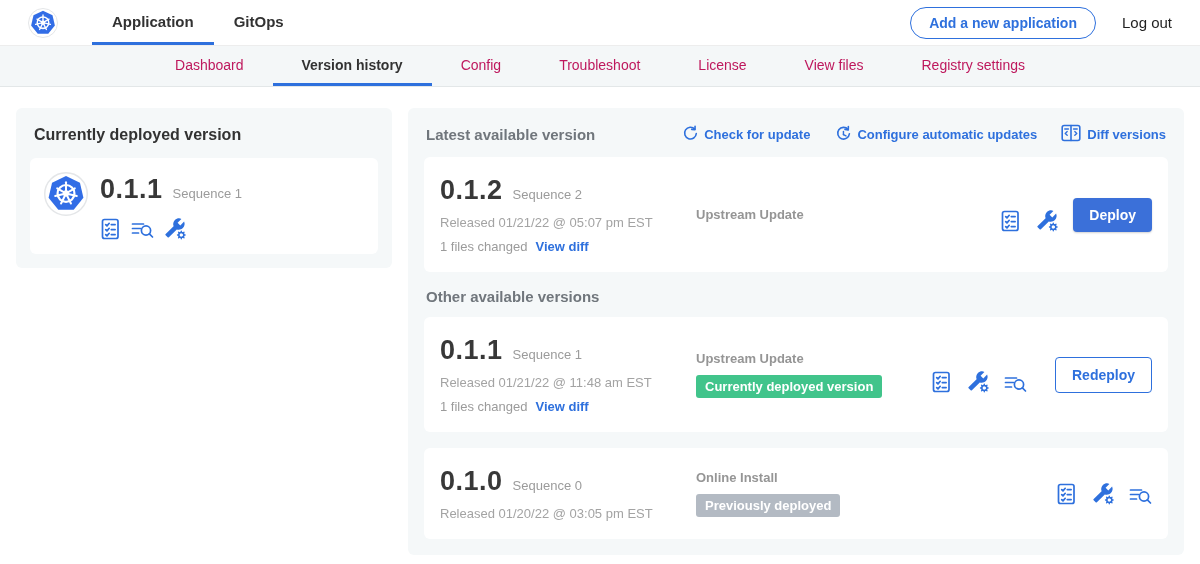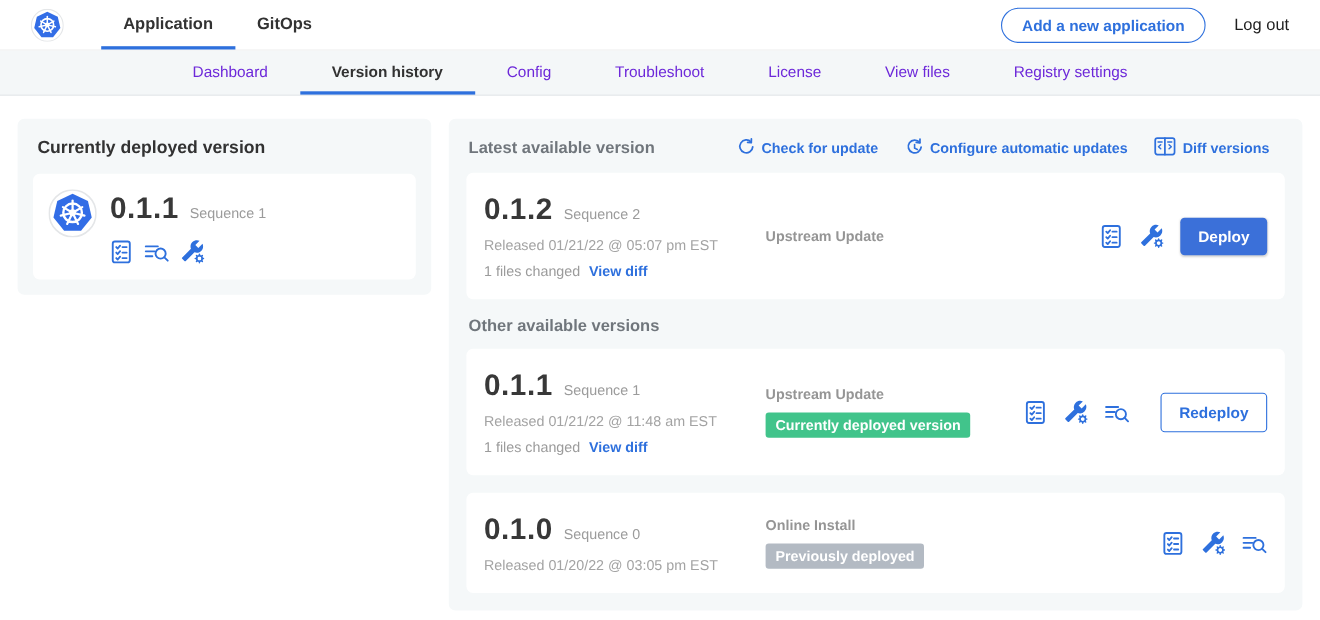--- a/index.html
+++ b/index.html
@@ -59,21 +59,21 @@
   .subnav {
     height: 41px;
     background: #f4f7f8;
     border-bottom: 1px solid #e3e7e8;
     display: flex;
     justify-content: center;
   }
   .sub-tab {
     display: flex; align-items: center;
     padding: 0 29px;
-    font-size: 14px; color: #6d28d9;
+    font-size: 14px; color: #be185d;
     border-bottom: 3px solid transparent;
     cursor: pointer;
   }
   .sub-tab.active { color: var(--dark); font-weight: 700; border-bottom-color: var(--accent); }
 
   
   .main { display: flex; align-items: flex-start; gap: 16px; padding: 21px 16px 0 16px; }
   .panel { background: var(--panel-bg); border-radius: 6px; }
 
   
@@ -87,21 +87,21 @@
   .deployed-info { padding-top: 2px; }
   .ver-row { display: flex; align-items: baseline; gap: 10px; }
   .ver-num { font-size: 27px; font-weight: 800; color: #383838; letter-spacing: 0.5px; }
   .seq { font-size: 13px; color: var(--gray); }
   .meta { font-size: 13px; color: #a3a3a3; margin-top: 9px; }
   .icon-row { display: flex; align-items: center; gap: 10px; margin-top: 12px; }
   .action-icon { cursor: pointer; display: inline-flex; }
 
   
   .available-panel { flex: 1; padding: 14px 16px 16px 16px; }
-  .avail-header { display: flex; align-items: center; justify-content: space-between; margin: 2px 14px 12px 2px; }
+  .avail-header { display: flex; align-items: center; justify-content: space-between; margin: 2px 2px 12px 2px; }
   .avail-title, .other-title { font-size: 15px; font-weight: 600; color: var(--headgray); }
   .avail-actions { display: flex; align-items: center; gap: 24px; }
   .avail-link {
     display: flex; align-items: center; gap: 6px;
     color: var(--accent); font-size: 13px; font-weight: 700; cursor: pointer;
   }
   .other-title { margin: 16px 2px 12px 2px; }
 
   .version-card {
     background: #fff; border-radius: 6px;
@@ -114,21 +114,21 @@
   .view-diff { color: var(--accent); font-weight: 700; cursor: pointer; }
   .vc-mid { flex: 1; }
   .source-label { font-size: 13px; font-weight: 600; color: var(--midgray); }
   .badge {
     display: inline-block; margin-top: 9px;
     padding: 4px 9px; border-radius: 3px;
     font-size: 13px; font-weight: 700; color: #fff;
   }
   .badge.green { background: var(--green); }
   .badge.gray { background: var(--gray-badge); }
-  .vc-right { display: flex; align-items: center; gap: 15px; flex: 0 0 auto; }
+  .vc-right { display: flex; align-items: flex-end; gap: 15px; flex: 0 0 auto; }
   .btn {
     font-family: "Liberation Sans", sans-serif;
     font-size: 14px; font-weight: 700;
     border-radius: 4px; cursor: pointer;
     padding: 9px 16px;
   }
   .btn.primary { background: var(--btn-blue); color: #fff; border: none; box-shadow: 0 1px 2px rgba(0,0,0,.18); }
   .btn.outline { background: #fff; color: var(--accent); border: 1.5px solid var(--accent); margin-left: 13px; }
 
   svg .stroke { stroke: var(--accent); stroke-width: 1.7; fill: none; stroke-linecap: round; stroke-linejoin: round; }

